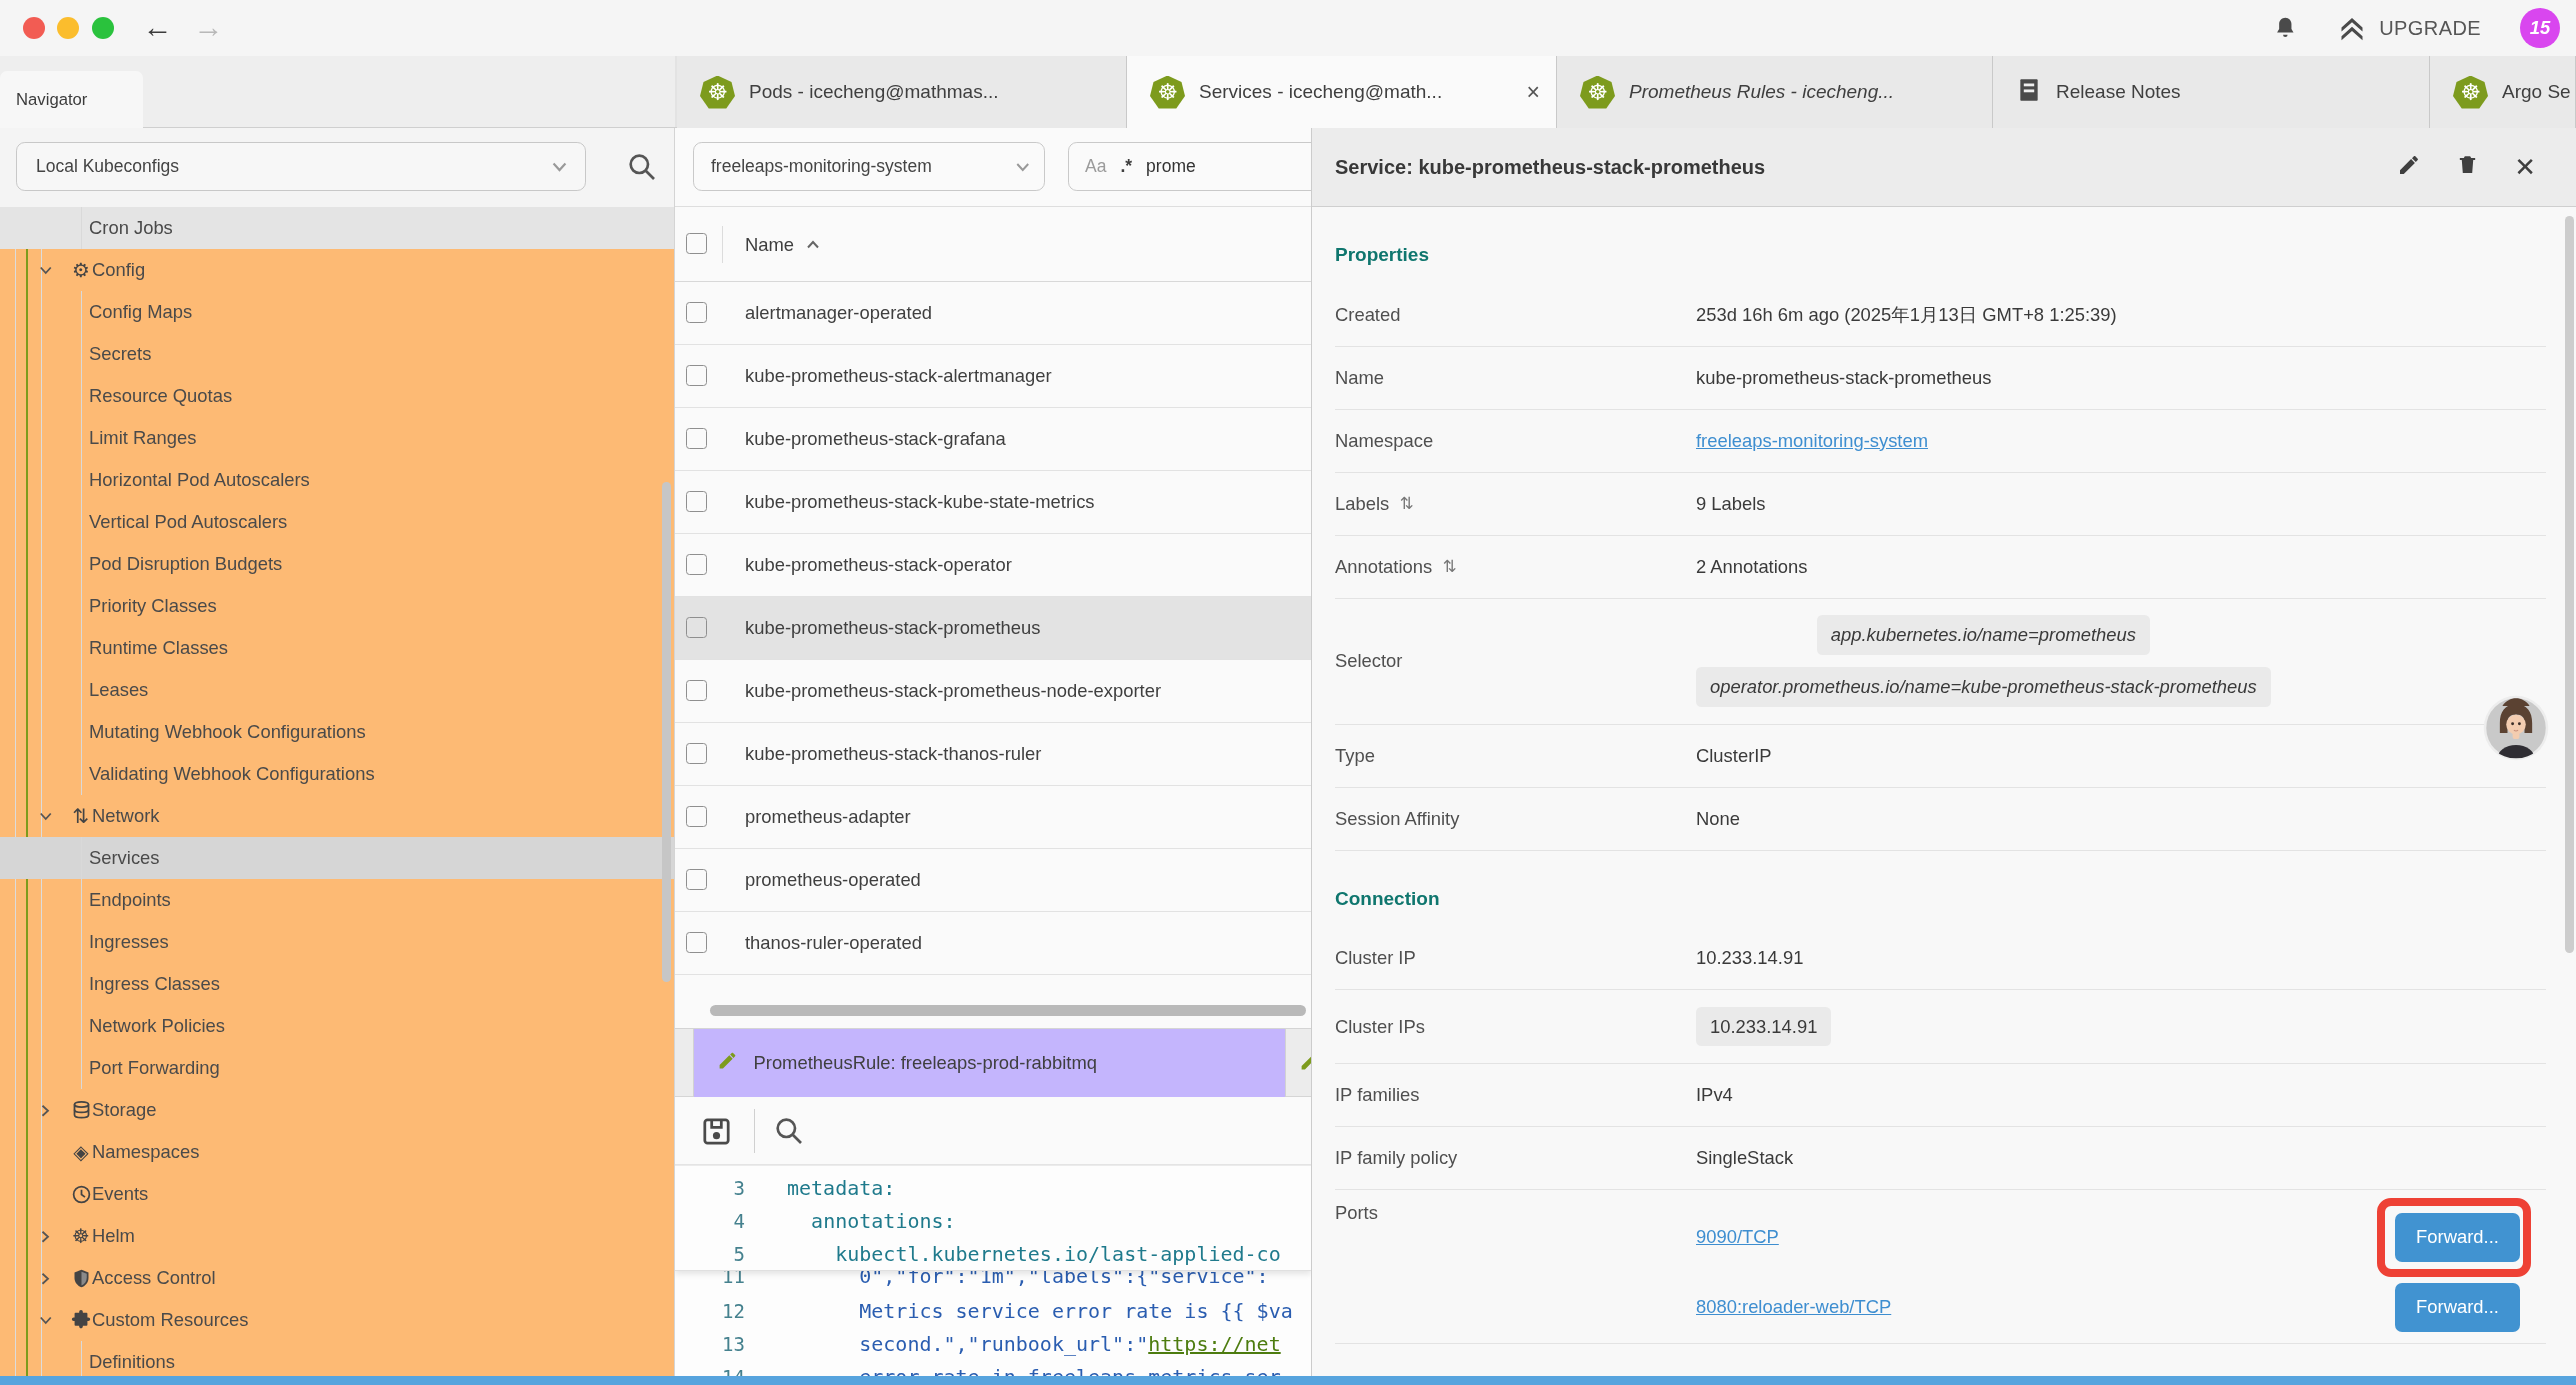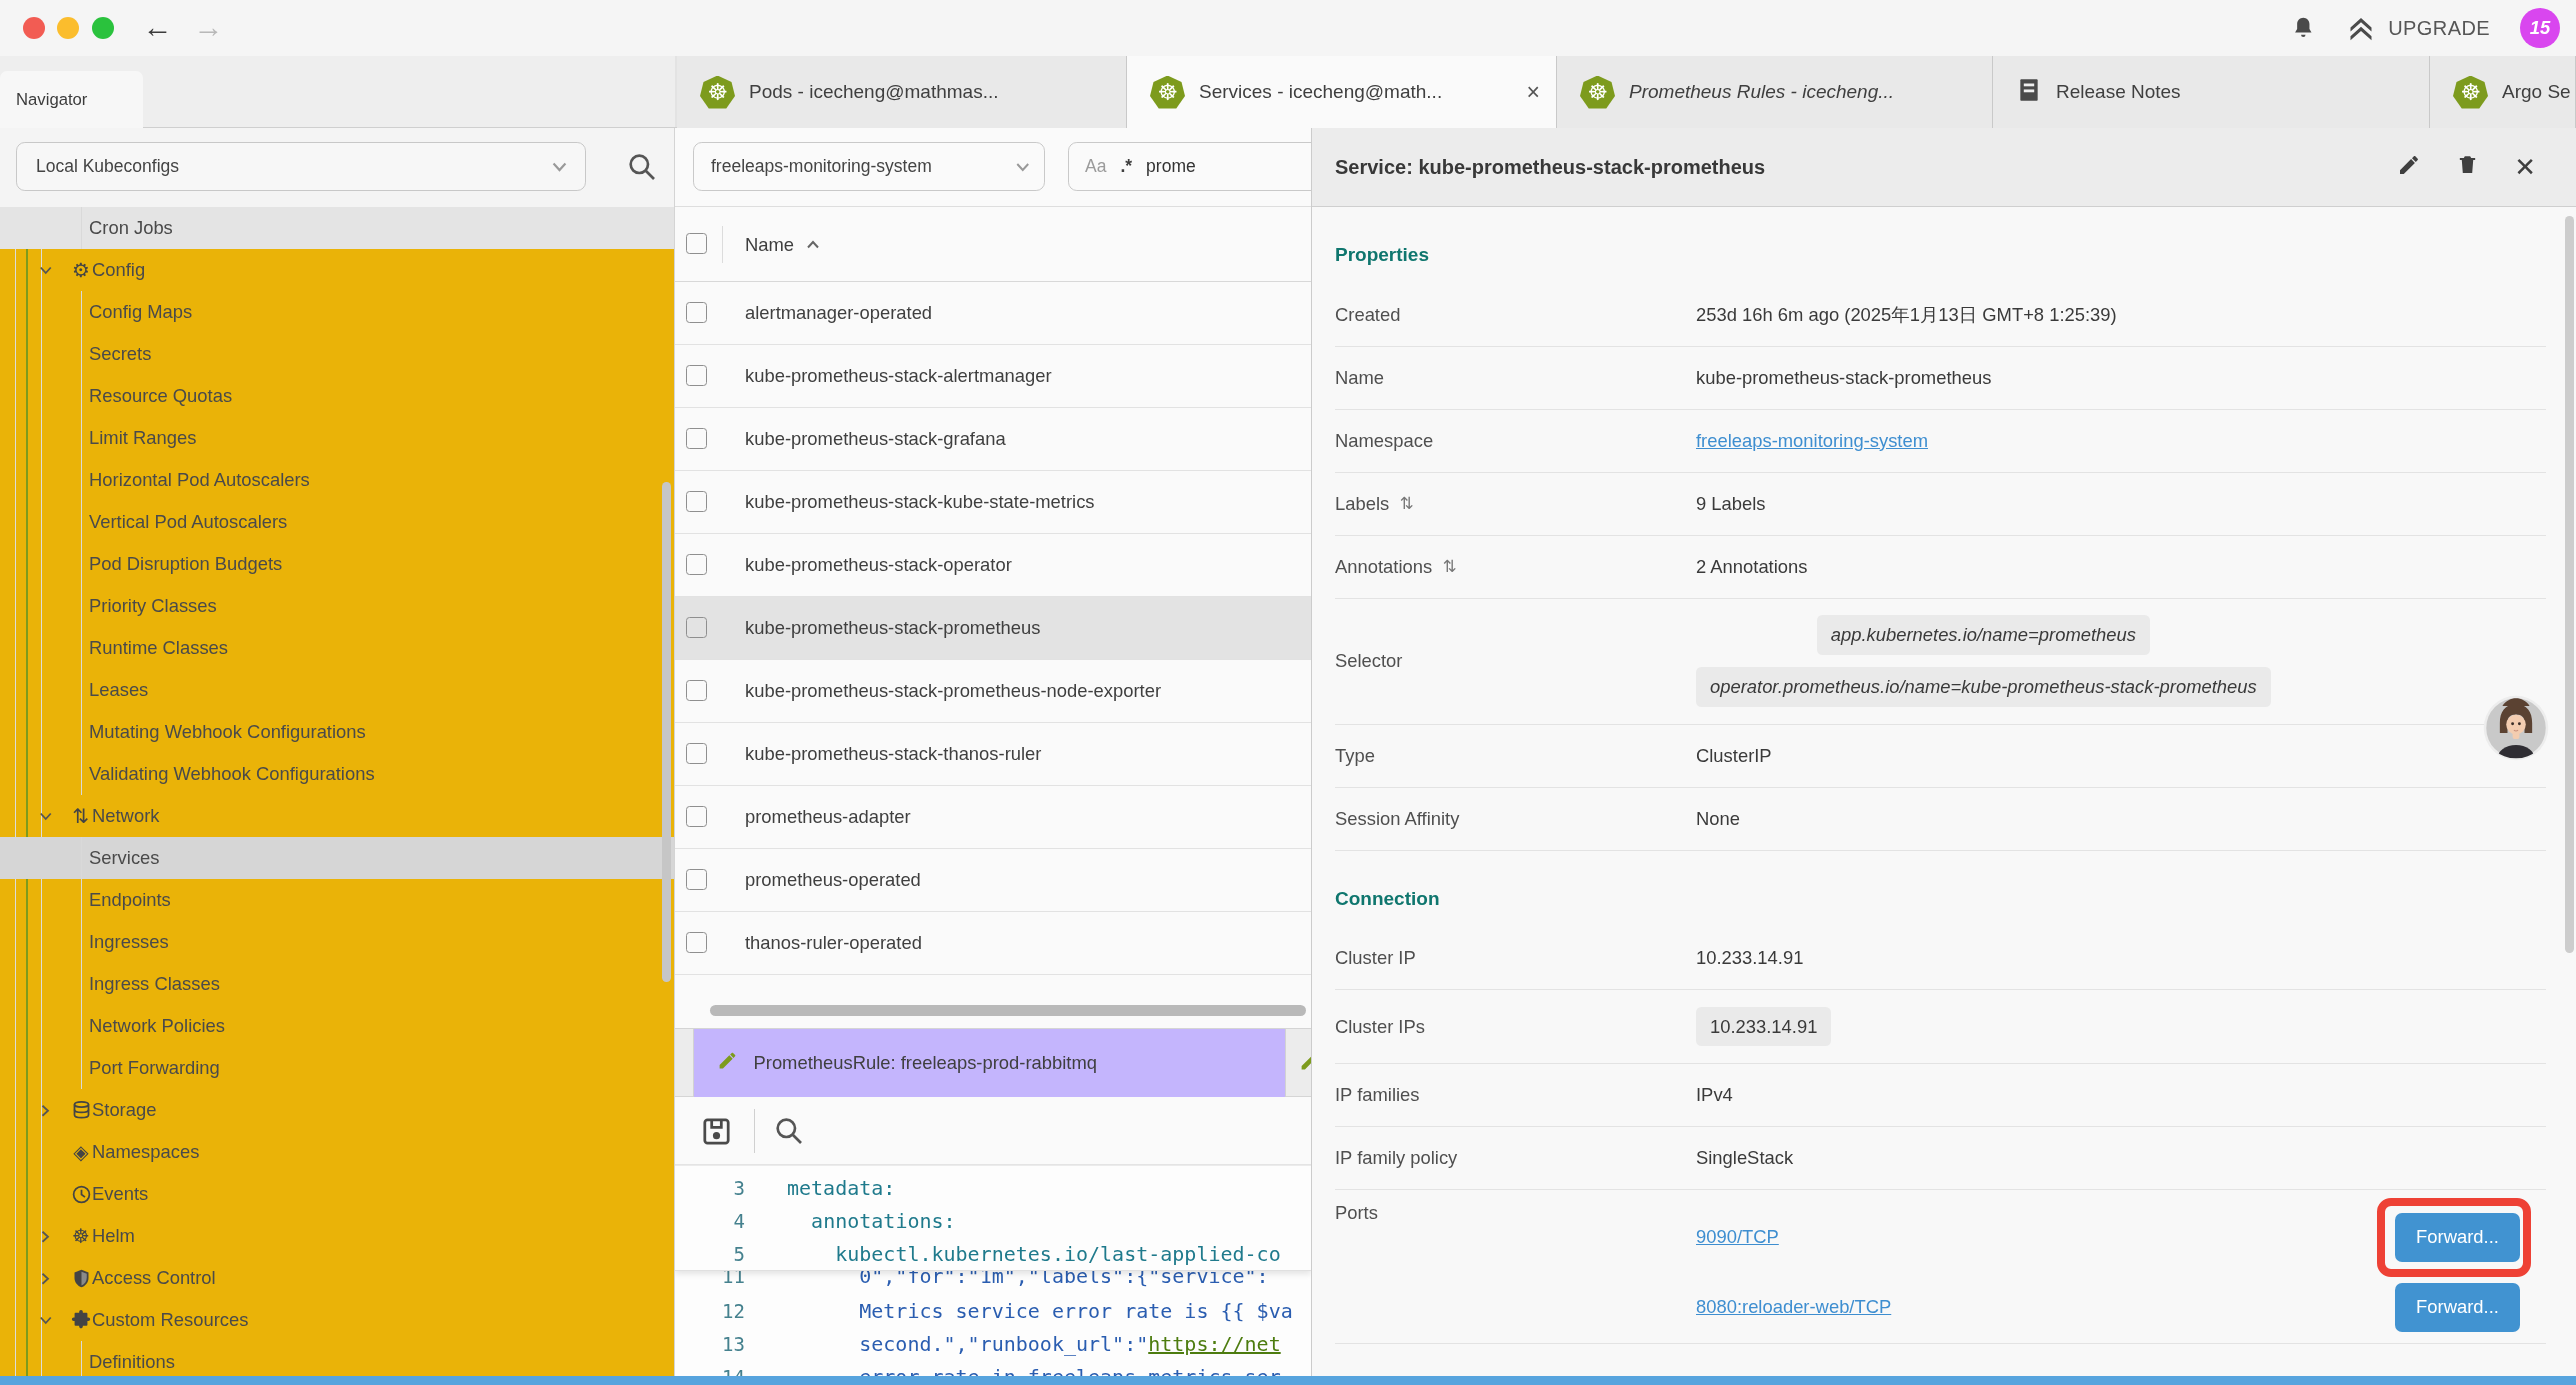--- a/index.html
+++ b/index.html
@@ -5,40 +5,40 @@
   html,body{margin:0;padding:0;background:#dcdcdc;}
   #app{position:relative;width:2576px;height:1385px;overflow:hidden;
        font-family:"Liberation Sans","DejaVu Sans",sans-serif;background:#fafafa;
        -webkit-font-smoothing:antialiased;}
   
   .titlebar{position:absolute;left:0;top:0;right:0;height:56px;background:#f5f5f5;border-bottom:0.9px solid #d8d8d8;}
   .light{position:absolute;top:16.7px;width:22px;height:22px;border-radius:50%;}
   .l-red{left:23px;background:#f25c53;} .l-yellow{left:57px;background:#fbbd2d;} .l-green{left:92px;background:#2ac23d;}
   .nav-arrow{position:absolute;top:7px;font-size:30px;line-height:40px;width:35px;text-align:center;}
   .arrow-back{left:140px;color:#3c3c3c;} .arrow-fwd{left:191px;color:#b8b8b8;}
-  .tb-right{position:absolute;right:16px;top:0;height:56px;display:flex;align-items:center;gap:30px;}
+  .tb-right{position:absolute;right:16px;top:0;height:56px;display:flex;align-items:center;gap:39px;}
   .tb-right svg{display:block;}
   .upgrade{display:flex;align-items:center;gap:12.3px;color:#565656;font-size:20px;letter-spacing:0.4px;cursor:pointer;}
   .notif-badge{width:40px;height:40px;border-radius:50%;background:#d946ef;color:#fff;font-size:18.4px;font-weight:bold;
        display:flex;align-items:center;justify-content:center;font-style:italic;}
   
   .tabstrip{position:absolute;left:0;top:56px;right:0;height:72px;background:#e3e3e3;border-bottom:0.9px solid #cfcfcf;box-sizing:border-box;}
   .tabstrip-left{position:absolute;left:0;top:0;width:675px;height:100%;background:#eeeeee;}
   .nav-tab{position:absolute;left:0;top:15px;width:143px;height:57px;background:#f7f7f7;border-radius:7px 7px 0 0;
        font-size:16.7px;color:#3c3c3c;line-height:57px;padding-left:16px;box-sizing:border-box;}
   .tabs{position:absolute;left:677px;top:0;height:72px;display:flex;}
   .tab{flex:none;height:100%;display:flex;align-items:center;gap:14px;padding-left:23px;box-sizing:border-box;
        background:#e9e9e9;border-right:0.9px solid #c9c9c9;color:#3f3f3f;font-size:19px;overflow:hidden;white-space:nowrap;}
   .tab.active{background:#fafafa;}
   .tab .tlabel.italic{font-style:italic;}
   .tab .close{margin-left:auto;margin-right:16px;font-size:23px;color:#555;}
   .k8s-icon{flex:none;width:35px;height:33px;background:#7d9b1d;color:#fff;font-size:23px;display:flex;align-items:center;justify-content:center;
        clip-path:polygon(50% 0%,90% 20%,100% 62%,75% 100%,25% 100%,0% 62%,10% 20%);}
   
-  .sidebar{position:absolute;left:0;top:128px;width:675px;bottom:0;background:#eab308;border-right:0.9px solid #d4d4d4;box-sizing:border-box;}
+  .sidebar{position:absolute;left:0;top:128px;width:675px;bottom:0;background:#fdba74;border-right:0.9px solid #d4d4d4;box-sizing:border-box;}
   .sidebar-top{position:relative;height:79px;background:#f4f4f4;}
   .kubeconfig-select{position:absolute;left:16px;top:14px;width:570px;height:49px;border:1.8px solid #c8c8c8;border-radius:8.8px;
        background:#f7f7f7;display:flex;align-items:center;padding:0 16px 0 19px;box-sizing:border-box;font-size:17.5px;color:#444;}
   .kubeconfig-select .chev-dn{margin-left:auto;}
   .sb-search{position:absolute;right:16px;top:23px;}
   .tree{position:absolute;left:0;right:0;top:79px;bottom:0;overflow:hidden;}
   .guide{position:absolute;top:0;bottom:0;width:0.9px;background:#dcdcdc;}
   .guide.olive{width:1.8px;background:#7d9b1d;}
   .trow{position:relative;height:42px;display:flex;align-items:center;color:#4a4a4a;font-size:18.4px;white-space:nowrap;}
   .trow.hover{background:#e4e4e4;text-align:center;} .trow.selected{background:#d6d6d6;}

